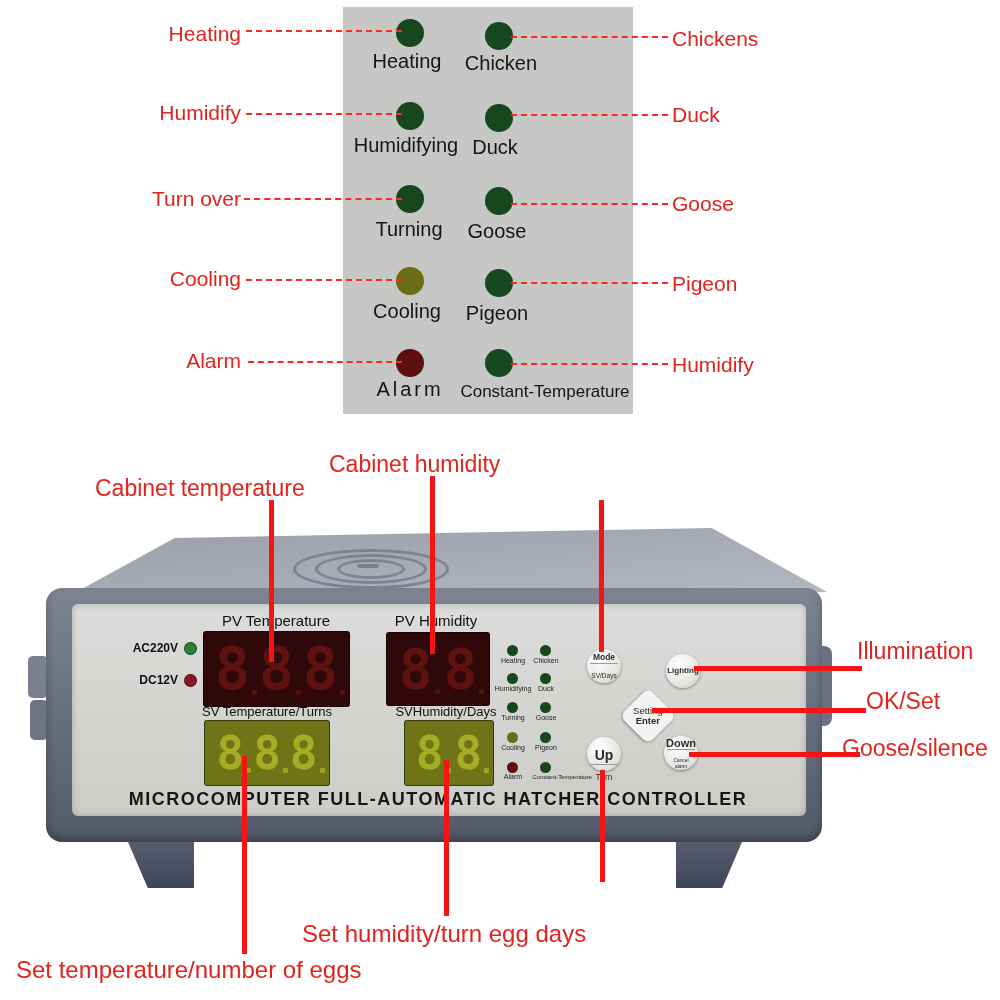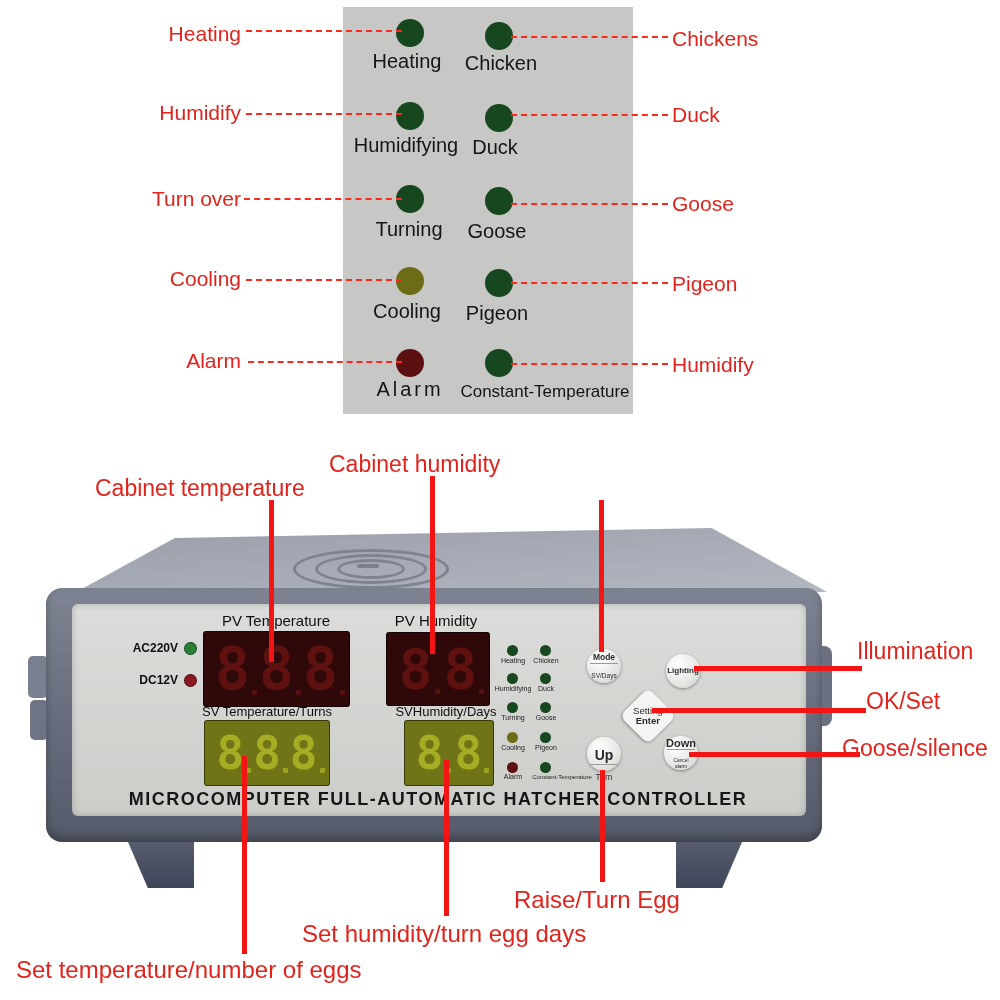--- a/index.html
+++ b/index.html
@@ -293,20 +293,19 @@
   <div class="rline lv-ch"></div>
   <div class="rline lv-mt"></div>
 
   <div class="rl rl-bold il-label">Illumination</div>
   <div class="rl rl-bold ok-label">OK/Set</div>
   <div class="rl rl-bold ds-label">Goose/silence</div>
   <div class="rline lh-il"></div>
   <div class="rline lh-ok"></div>
   <div class="rline lh-ds"></div>
 
-  <div class="rl rl-bold rt-label">Raise/Turn Egg</div>
   <div class="rl rl-bold sh-label">Set humidity/turn egg days</div>
   <div class="rl rl-bold st-label">Set temperature/number of eggs</div>
   <div class="rline lv-rt"></div>
   <div class="rline lv-sh"></div>
   <div class="rline lv-st"></div>
 
 </div>
 
 </body></html>

